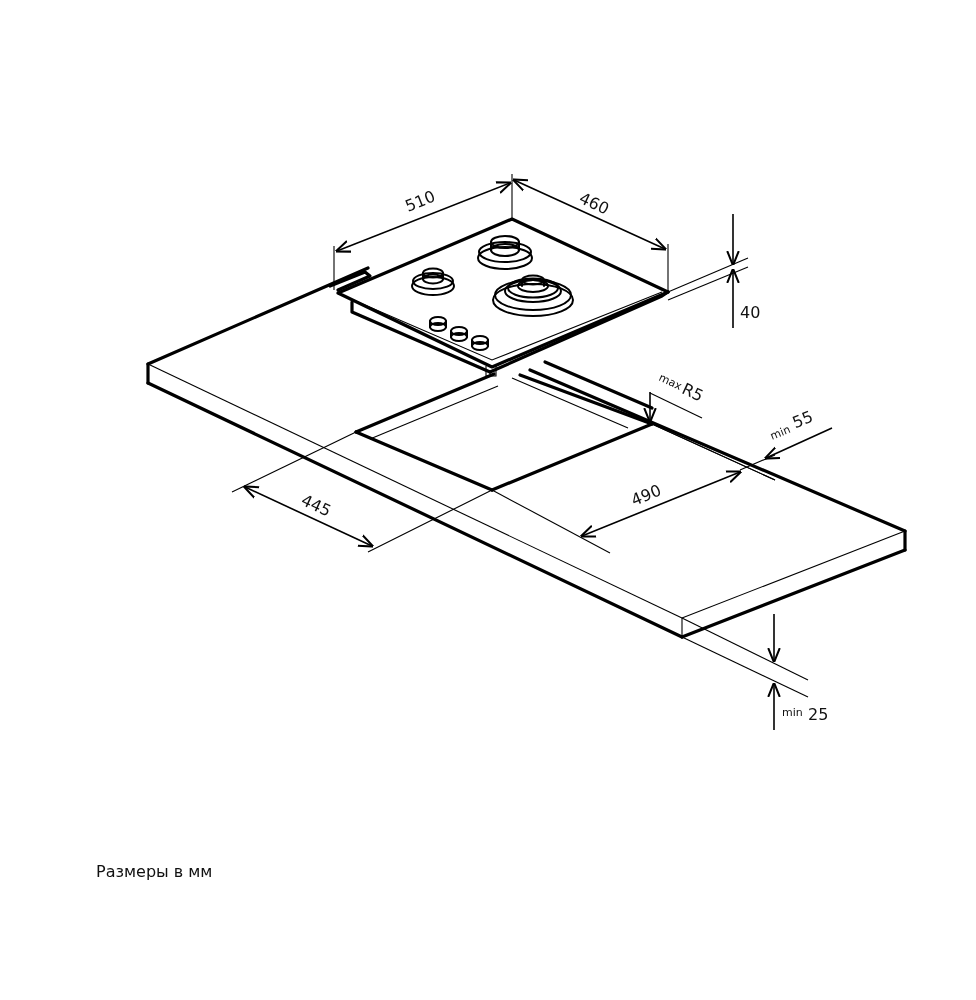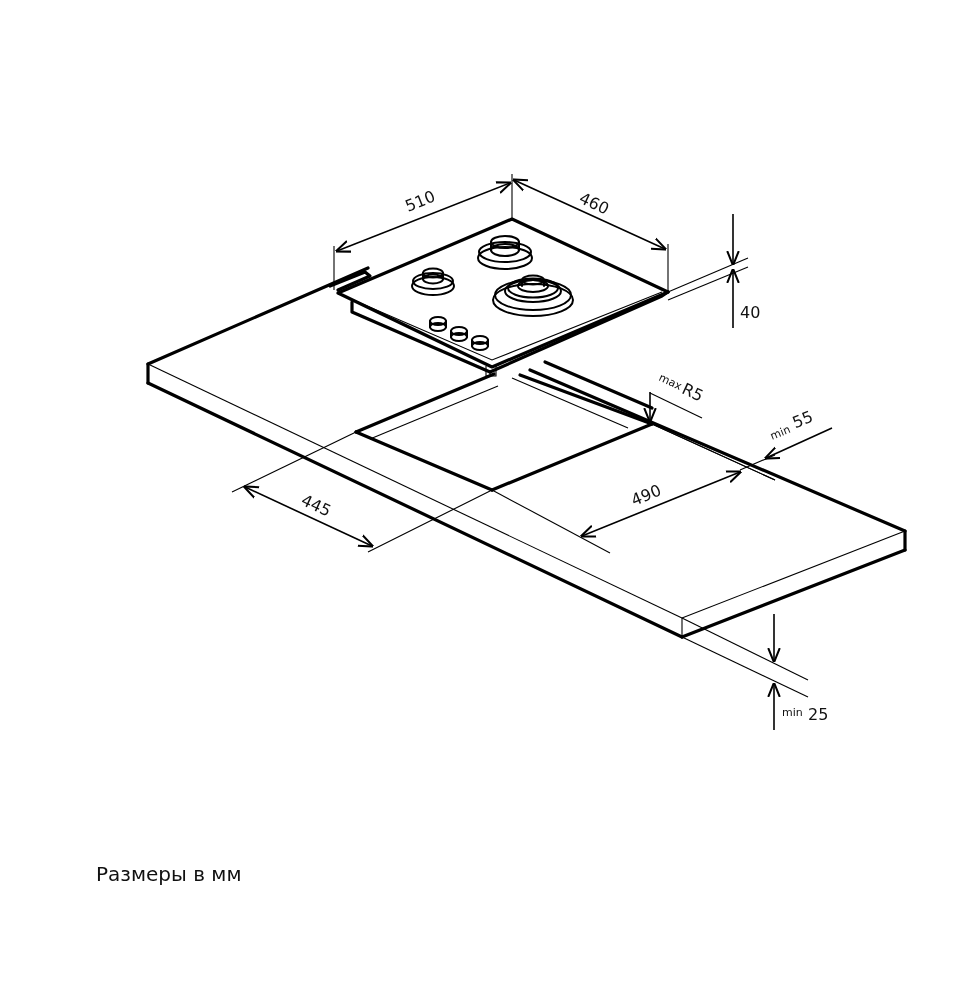--- a/index.html
+++ b/index.html
@@ -5,21 +5,21 @@
   html, body { margin: 0; padding: 0; background: #ffffff; }
   body { width: 976px; height: 1000px; position: relative; overflow: hidden; font-family: "DejaVu Sans", sans-serif; }
   #drawing { position: absolute; left: 0; top: 0; width: 976px; height: 1000px; }
   .thick { stroke: #000; stroke-width: 3.2; fill: none; stroke-linecap: round; stroke-linejoin: round; }
   .med { stroke: #000; stroke-width: 2; fill: none; stroke-linecap: round; stroke-linejoin: round; }
   .thin { stroke: #000; stroke-width: 1.1; fill: none; }
   .dim { stroke: #000; stroke-width: 1.6; fill: none; }
   .fillw { fill: #fff; }
   .lbl { font-family: "DejaVu Sans", sans-serif; font-size: 16px; fill: #111; }
   .lbl-small { font-family: "DejaVu Sans", sans-serif; font-size: 11px; fill: #111; }
-  .caption { position: absolute; left: 96px; top: 862px; font-family: "DejaVu Sans", sans-serif; font-size: 20px; color: #111; }
+  .caption { position: absolute; left: 96px; top: 862px; font-family: "DejaVu Sans", sans-serif; font-size: 16px; color: #111; }
 </style>
 </head>
 <body>
 
 <svg id="drawing" viewBox="0 0 976 1000" xmlns="http://www.w3.org/2000/svg">
 
   <g>
 
     <path class="thick" d="M148 364 L368 268"></path>
     <path class="thick" d="M148 364 L148 383"></path>

